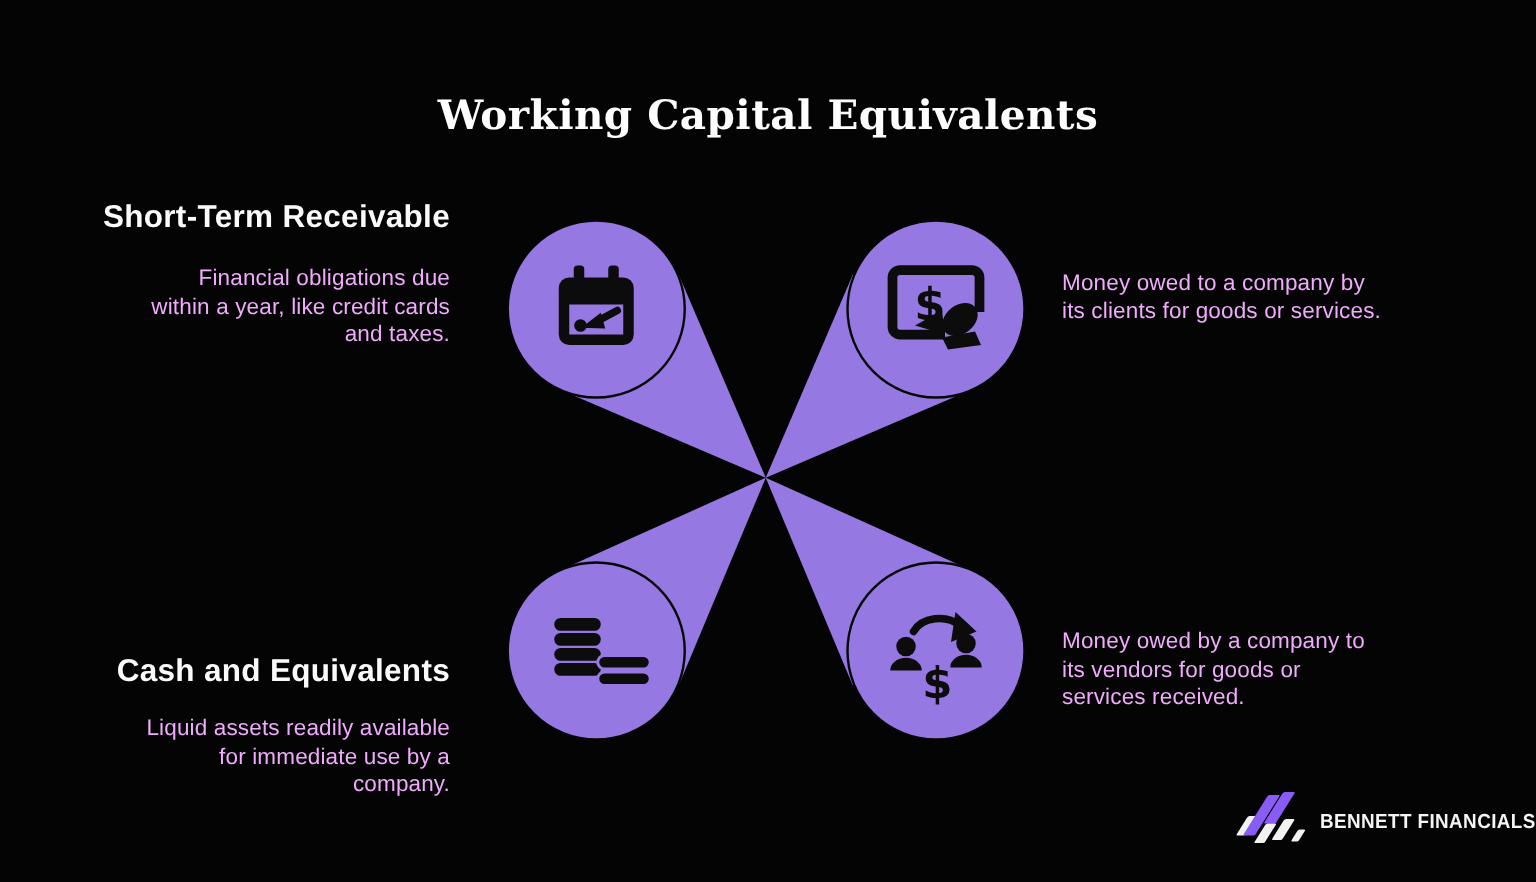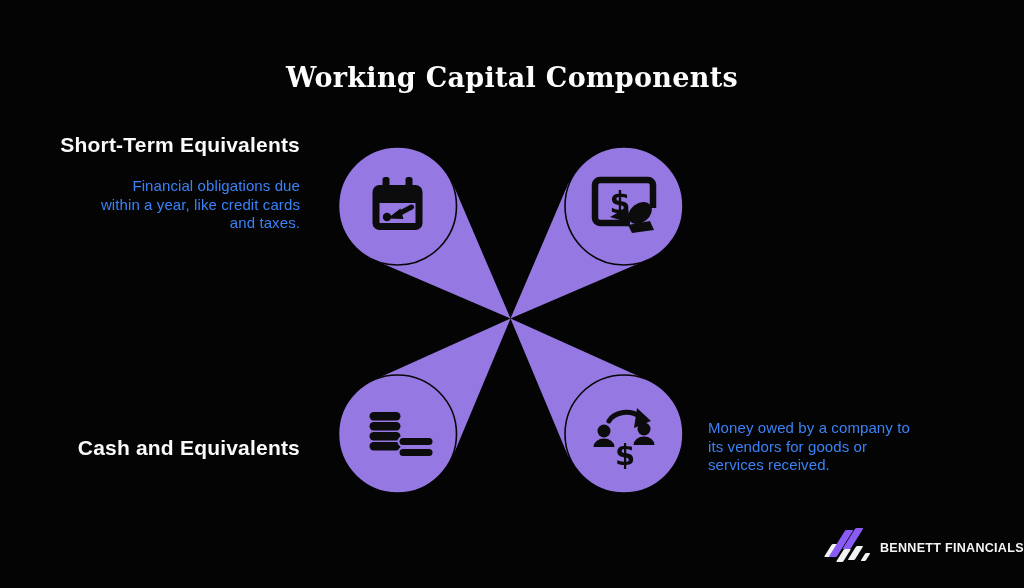--- a/index.html
+++ b/index.html
@@ -5,21 +5,21 @@
   html,body{margin:0;padding:0;background:#040404;}
   body{width:1024px;height:588px;position:relative;overflow:hidden;
        font-family:"Liberation Sans",sans-serif;}
   .title{position:absolute;left:0;right:0;top:44px;text-align:center;
          font-family:"DejaVu Serif",serif;font-weight:700;font-size:27px;
          color:#fdfdfd;letter-spacing:.3px;}
   .diagram{position:absolute;left:0;top:0;}
   .qblock{position:absolute;}
   .qblock h2{margin:0;font-size:21px;font-weight:700;color:#fafafa;
              letter-spacing:.2px;line-height:24px;}
-  .qblock p{margin:20px 0 0;font-size:15px;line-height:18.5px;color:#3b82f6;
+  .qblock p{margin:20px 0 0;font-size:15px;line-height:18.5px;color:#f0abfc;
             white-space:pre-line;letter-spacing:.1px;}
   .qblock.tight p{margin-top:17px;}
   .align-right{text-align:right;}
   #q-stl{top:133px;right:724px;width:280px;}
   #q-ar {top:160px;left:708px;width:260px;}
   #q-ce {top:402px;right:724px;width:280px;margin-top:34px;}
   #q-ap {top:402px;left:708px;width:260px;}
   .footer{position:absolute;left:826px;top:527px;height:40px;display:flex;
           align-items:center;}
   .logo-mark{position:relative;width:48px;height:38px;}
@@ -88,34 +88,39 @@
     <path d="M -15,-13 A 19,15 0 0 1 16,-17" fill="none" stroke="#0c0c0c" stroke-width="5" stroke-linecap="round"></path>
     <polygon points="13,-26 27,-13 10,-6"></polygon>
     <circle cx="-20" cy="-3" r="6.5"></circle>
     <path d="M -30.5,13 a 10.5,8.5 0 0 1 21,0 z"></path>
     <circle cx="20" cy="-5" r="6.5"></circle>
     <path d="M 9.5,11 a 10.5,8.5 0 0 1 21,0 z"></path>
     <text x="1" y="31" text-anchor="middle" fill="#0c0c0c" font-family="DejaVu Sans, sans-serif" font-weight="bold" font-size="29">$</text>
   </g>
 </svg>
 
-<h1 class="title">Working Capital Components</h1>
+<h1 class="title">Working Capital Equivalents</h1>
 
 <div class="qblock align-right" id="q-stl">
-  <h2>Short-Term Equivalents</h2>
+  <h2>Short-Term Receivable</h2>
   <p>Financial obligations due
 within a year, like credit cards
 and taxes.</p>
 </div>
 
 <div class="qblock" id="q-ar">
+  <p>Money owed to a company by
+its clients for goods or services.</p>
 </div>
 
 <div class="qblock align-right tight" id="q-ce">
   <h2>Cash and Equivalents</h2>
+  <p>Liquid assets readily available
+for immediate use by a
+company.</p>
 </div>
 
 <div class="qblock tight" id="q-ap">
   <p>Money owed by a company to
 its vendors for goods or
 services received.</p>
 </div>
 
 <div class="footer">
   <div class="logo-mark">

